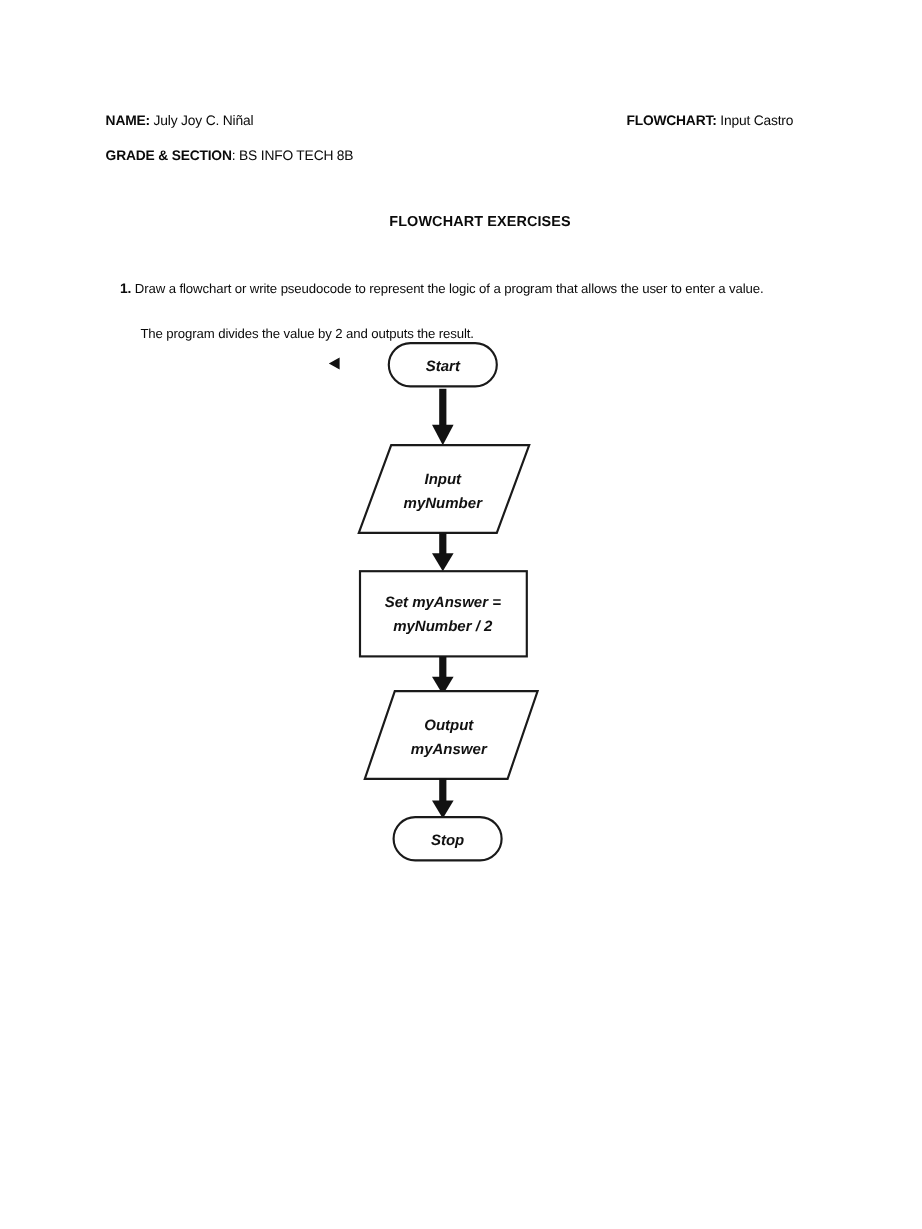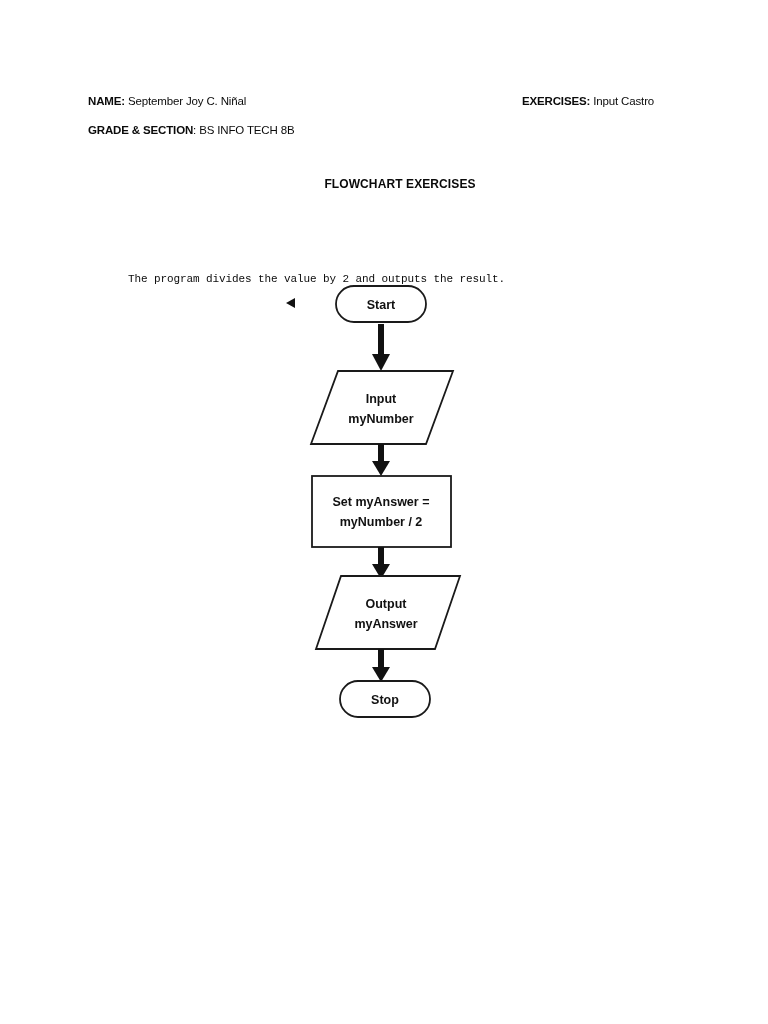--- a/index.html
+++ b/index.html
@@ -68,67 +68,72 @@
 
   
   .q-line {
     position: absolute;
     font-size: 11px;
     line-height: 16px;
     letter-spacing: -0.1px;
     white-space: nowrap;
   }
   .q-line-1 { top: 233px; left: 100px; }
-  .q-line-2 { top: 271px; left: 128px; font-family: Liberation Mono, monospace; }
+  .q-line-2 { top: 271px; left: 117px; }
   .q-num {
     font-weight: bold;
     font-size: 11.5px;
   }
 
   
   .flow {
     position: absolute;
     top: 275px;
-    left: 268px;
+    left: 256px;
     width: 230px;
     height: 460px;
+    font-style: italic;
   }
   .flow svg { display: block; }
 
   .fc-text {
     font-family: "Liberation Sans", sans-serif;
     font-weight: bold;
     font-size: 12.5px;
     fill: #111111;
   }
 </style>
 </head>
 <body>
 
 <div class="page">
 
   <div class="hdr-row hdr-name">
     <div class="hdr-field left">
       <span class="hdr-label">NAME:</span>
-      <span class="hdr-value">September Joy C. Niñal</span>
+      <span class="hdr-value">July Joy C. Niñal</span>
     </div>
     <div class="hdr-field right">
-      <span class="hdr-label">EXERCISES:</span>
+      <span class="hdr-label">FLOWCHART:</span>
       <span class="hdr-value">Input Castro</span>
     </div>
   </div>
 
   <div class="hdr-row hdr-grade">
     <div class="hdr-field left">
       <span class="hdr-label">GRADE &amp; SECTION</span><span class="hdr-value">: BS INFO TECH 8B</span>
     </div>
   </div>
 
   <div class="doc-title">FLOWCHART EXERCISES</div>
 
+  <div class="q-line q-line-1">
+    <span class="q-num">1.</span>
+    <span>Draw a flowchart or write pseudocode to represent the logic of a program that allows the user to enter a value.</span>
+  </div>
   <div class="q-line q-line-2">The program divides the value by 2 and outputs the result.</div>
 
   <div class="flow">
     <svg width="230" height="460" viewBox="0 0 230 460" xmlns="http://www.w3.org/2000/svg">
 
       <polygon points="27,23 18,28 27,33" fill="#111111"></polygon>
 
       <rect x="68" y="11" width="90" height="36" rx="18" ry="18" fill="#ffffff" stroke="#1a1a1a" stroke-width="1.8"></rect>
       <text class="fc-text" x="113" y="34" text-anchor="middle">Start</text>
 

